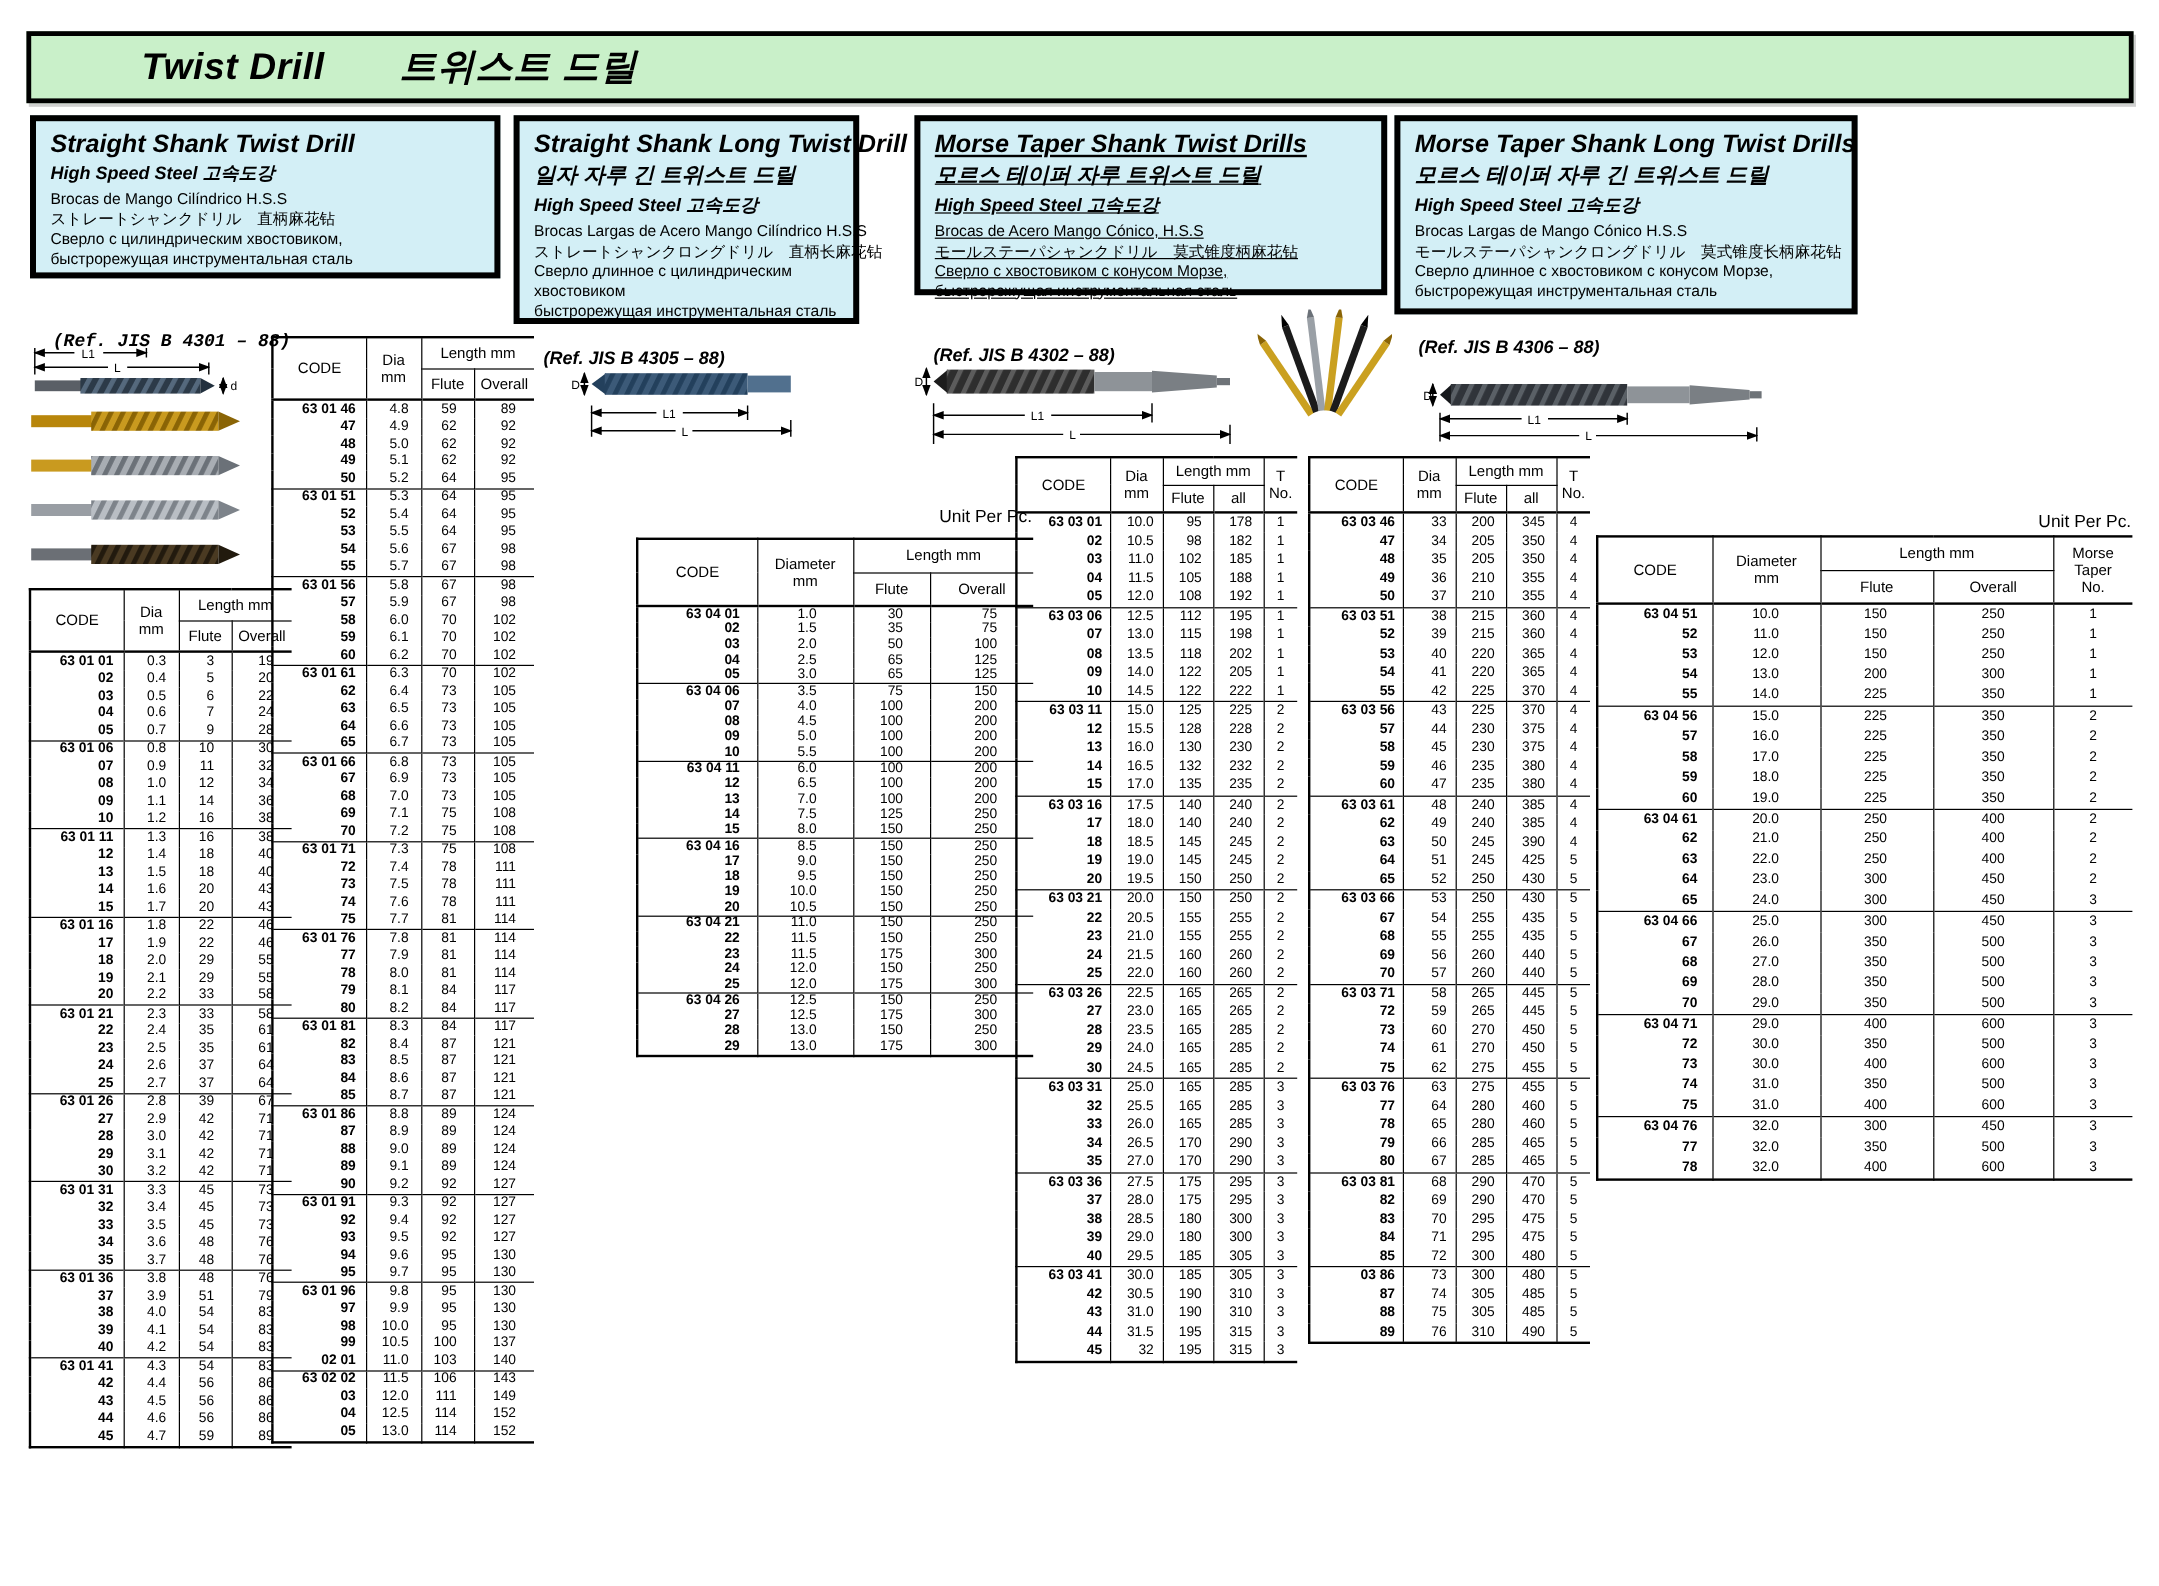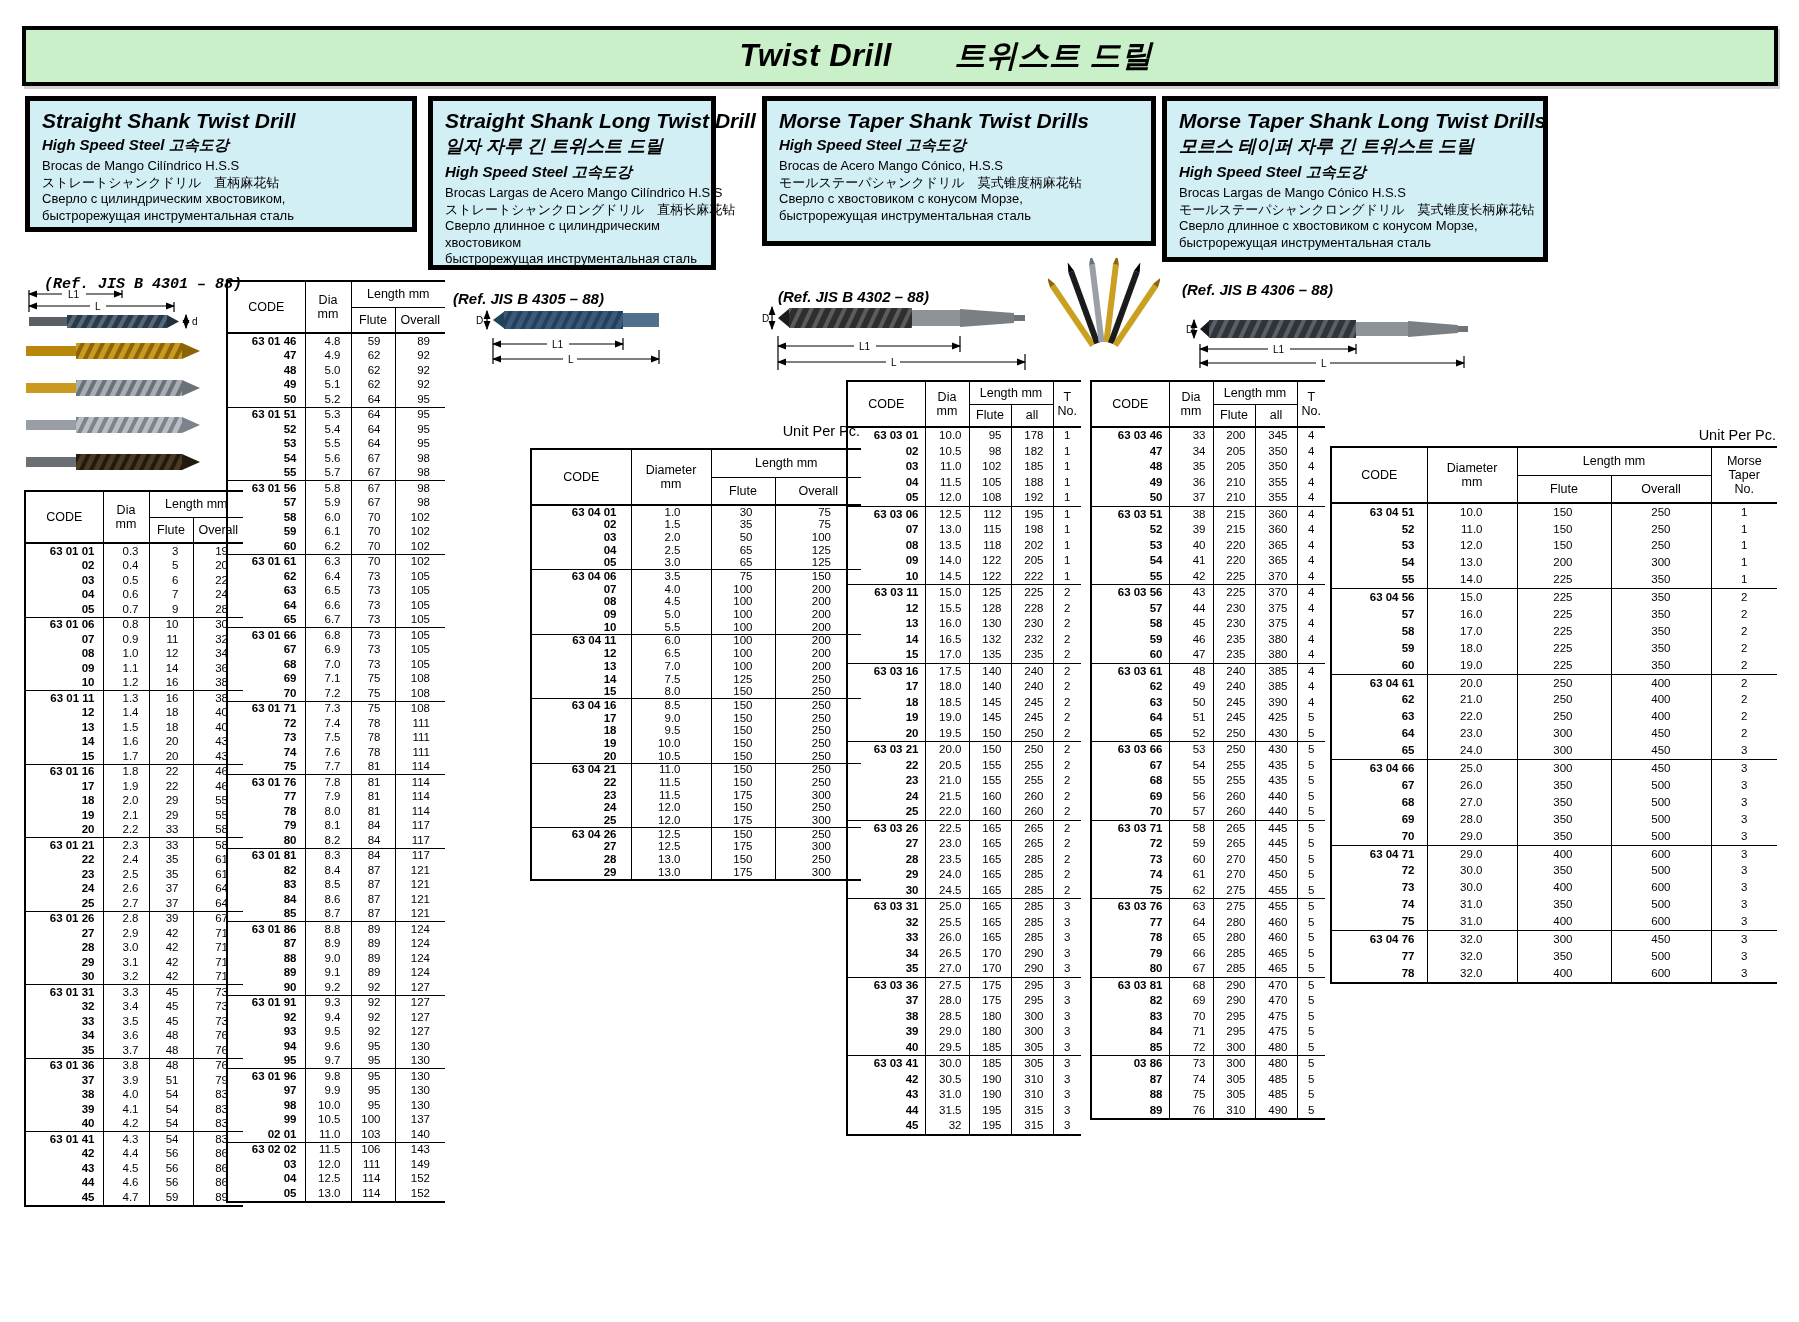--- a/index.html
+++ b/index.html
@@ -11,36 +11,35 @@
     color:#000;
     overflow:hidden;
   }
 
   
   .banner{
     position:absolute;left:22px;top:26px;width:1748px;height:52px;
     background:#c9f0c9;border:4px solid #000;
     line-height:52px;white-space:nowrap;
     box-shadow:2px 3px 0 rgba(120,120,120,.35);
-    text-align:center;
   }
   .banner .bt{
     font-size:31px;font-weight:bold;font-style:italic;letter-spacing:.5px;
   }
   .banner .bt:first-child{margin-left:92px;}
   .banner .ko{margin-left:58px;font-style:italic;}
 
   
   .hbox{
     position:absolute;background:#d3eff6;border:5px solid #000;
     padding:7px 12px 4px 12px;box-sizing:border-box;
   }
   .b1{left:25px;top:96px;width:392px;height:136px;}
   .b2{left:428px;top:96px;width:288px;height:174px;}
-  .b3{left:762px;top:96px;width:394px;height:150px;}
+  .b3{left:762px;top:96px;width:394px;height:150px;text-decoration:underline;}
   .b4{left:1162px;top:96px;width:386px;height:166px;}
   .ten{font-size:21px;font-weight:bold;font-style:italic;line-height:25px;white-space:nowrap;}
   .tko{font-size:18px;font-weight:bold;font-style:italic;line-height:27px;white-space:nowrap;}
   .tsub{font-size:15px;font-weight:bold;font-style:italic;line-height:22px;margin-top:1px;}
   .tlines{margin-top:2px;}
   .tlines div{font-size:13px;line-height:16.5px;white-space:nowrap;}
 
   
   .ref{position:absolute;font-size:15px;font-weight:bold;font-style:italic;white-space:nowrap;}
   .r1{left:44px;top:276px;font-family:Liberation Mono, monospace;}
@@ -152,20 +151,21 @@
   <div class="tlines">
       <div>Brocas Largas de Acero Mango Cilíndrico H.S.S</div>
       <div>ストレートシャンクロングドリル　直柄长麻花钻</div>
       <div>Сверло длинное с цилиндрическим</div>
       <div>хвостовиком</div>
       <div>быстрорежущая инструментальная сталь</div>
     </div>
 </div>
 <div class="hbox b3">
   <div class="ten">Morse Taper Shank Twist Drills</div>
+  <div class="tko">모르스 테이퍼 자루 트위스트 드릴</div>
   <div class="tsub">High Speed Steel 고속도강</div>
   <div class="tlines">
       <div>Brocas de Acero Mango Cónico, H.S.S</div>
       <div>モールステーパシャンクドリル　莫式锥度柄麻花钻</div>
       <div>Сверло с хвостовиком с конусом Морзе,</div>
       <div>быстрорежущая инструментальная сталь</div>
     </div>
 </div>
 <div class="hbox b4">
   <div class="ten">Morse Taper Shank Long Twist Drills</div>

